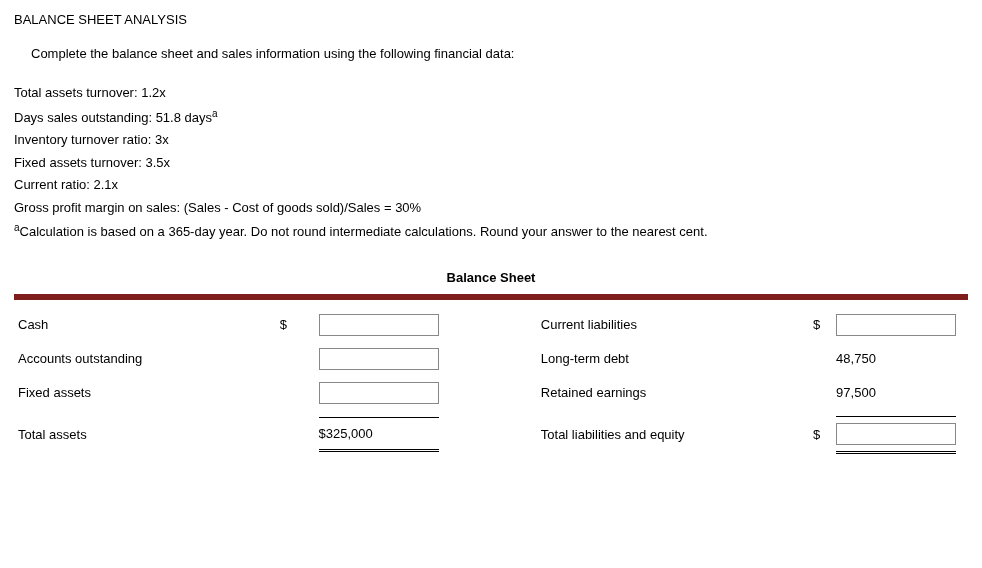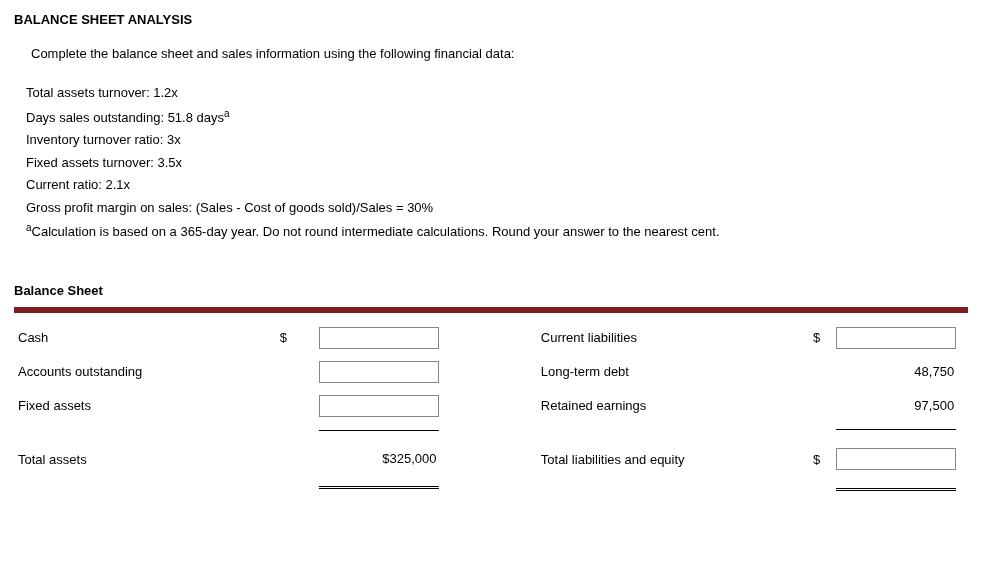--- a/index.html
+++ b/index.html
@@ -6,43 +6,43 @@
     font-family: Verdana, Geneva, sans-serif;
     font-size: 13px;
     color: #000;
     margin: 0;
     padding: 10px 14px;
     width: 982px;
     box-sizing: border-box;
     line-height: 1.5;
   }
   .title {
-    font-weight: bold;
+    font-weight: normal;
     font-size: 13px;
     margin-bottom: 14px;
   }
   .intro {
     margin-bottom: 20px;
     margin-left: 17px;
   }
   .data-line {
-    margin: 3px 12px;
+    margin: 3px 0;
   }
   sup {
     font-size: 10px;
     vertical-align: super;
   }
   .footnote-a {
     font-size: 10px;
     vertical-align: super;
   }
   .bs-title {
-    text-align: left;
+    text-align: center;
     font-weight: bold;
-    margin-top: 39px;
+    margin-top: 26px;
     margin-bottom: 6px;
   }
   .sheet {
     border-top: 6px solid #7f1d1d;
     padding-top: 8px;
   }
   table.bs {
     border-collapse: collapse;
     width: 100%;
   }
@@ -64,28 +64,28 @@
     border: 1px solid #888;
     background: #fff;
     font-family: inherit;
     font-size: 12px;
     text-align: right;
     padding: 1px 4px;
   }
   .static-val {
     display:inline-block;
     width: 118px;
-    text-align: right;
+    text-align: left;
     padding-right: 2px;
   }
   .total-wrap {
       display:inline-block;
       border-top: 1px solid #000;
       border-bottom: 3px double #000;
-      padding: 18px 0;
+      padding: 6px 0;
   }
   .total-wrap .static-val { width:118px; }
 </style>
 </head>
 <body>
 
 <div class="title">BALANCE SHEET ANALYSIS</div>
 
 <div class="intro">Complete the balance sheet and sales information using the following financial data:</div>
 

